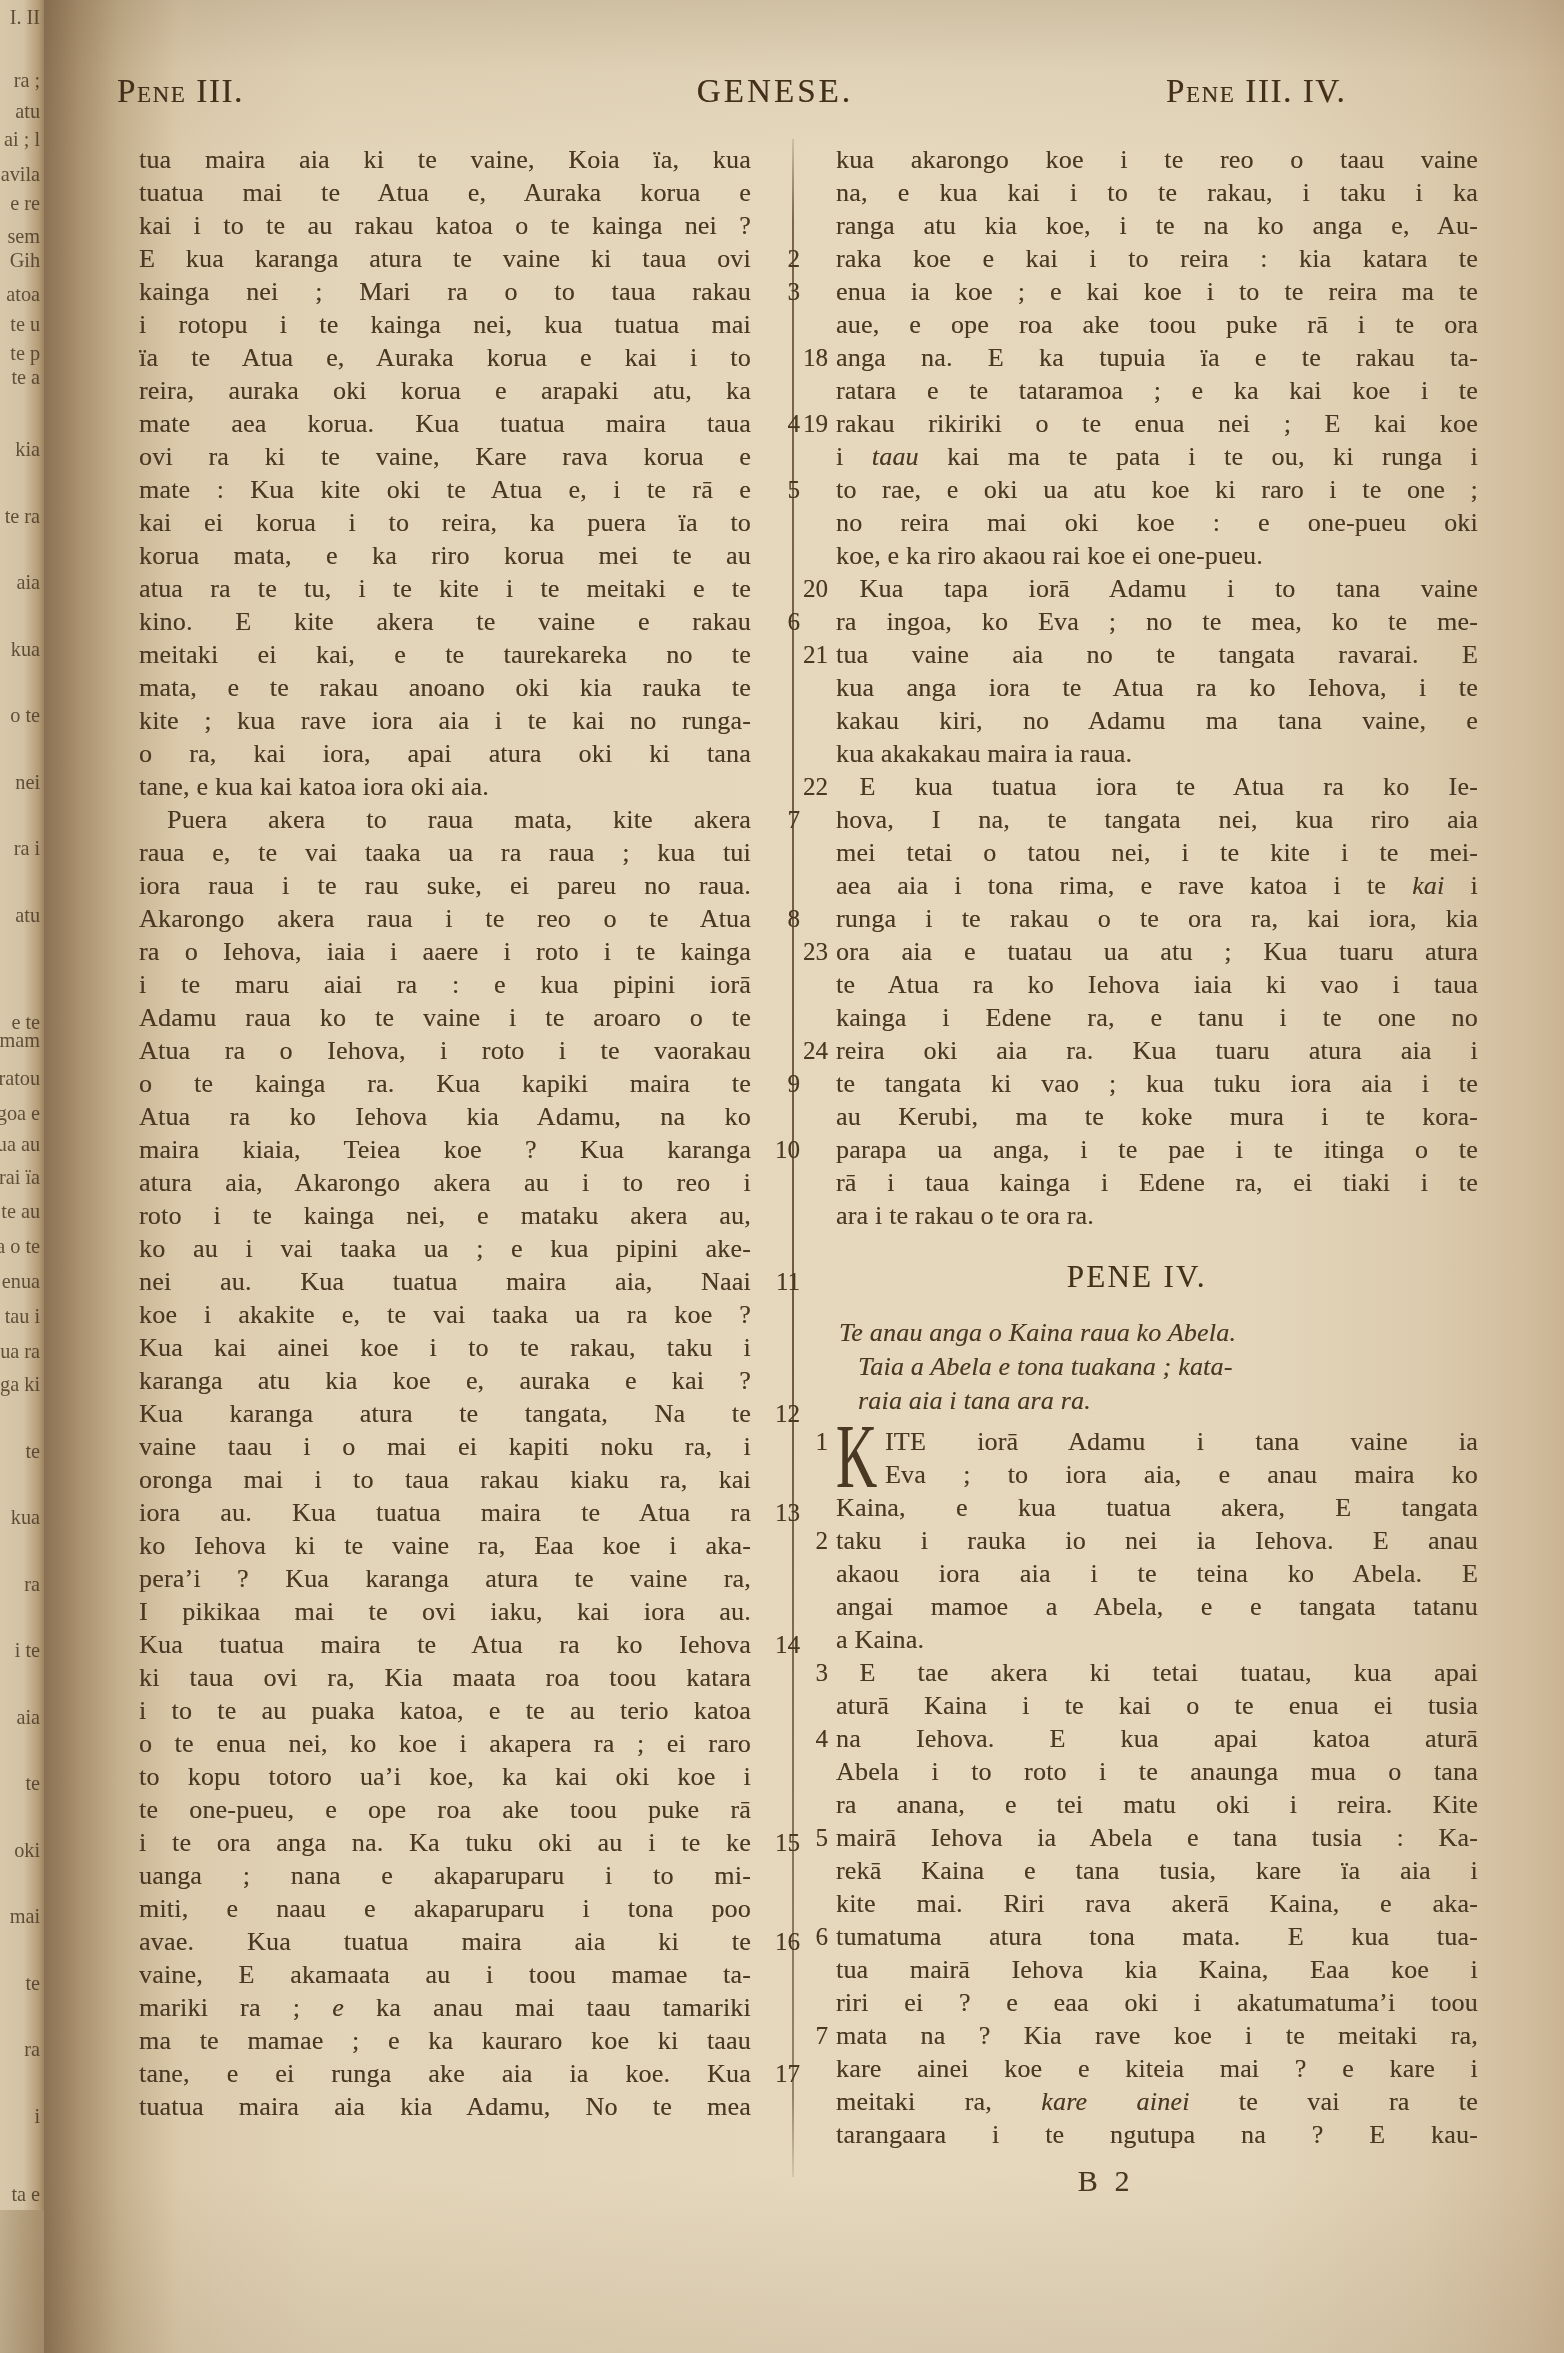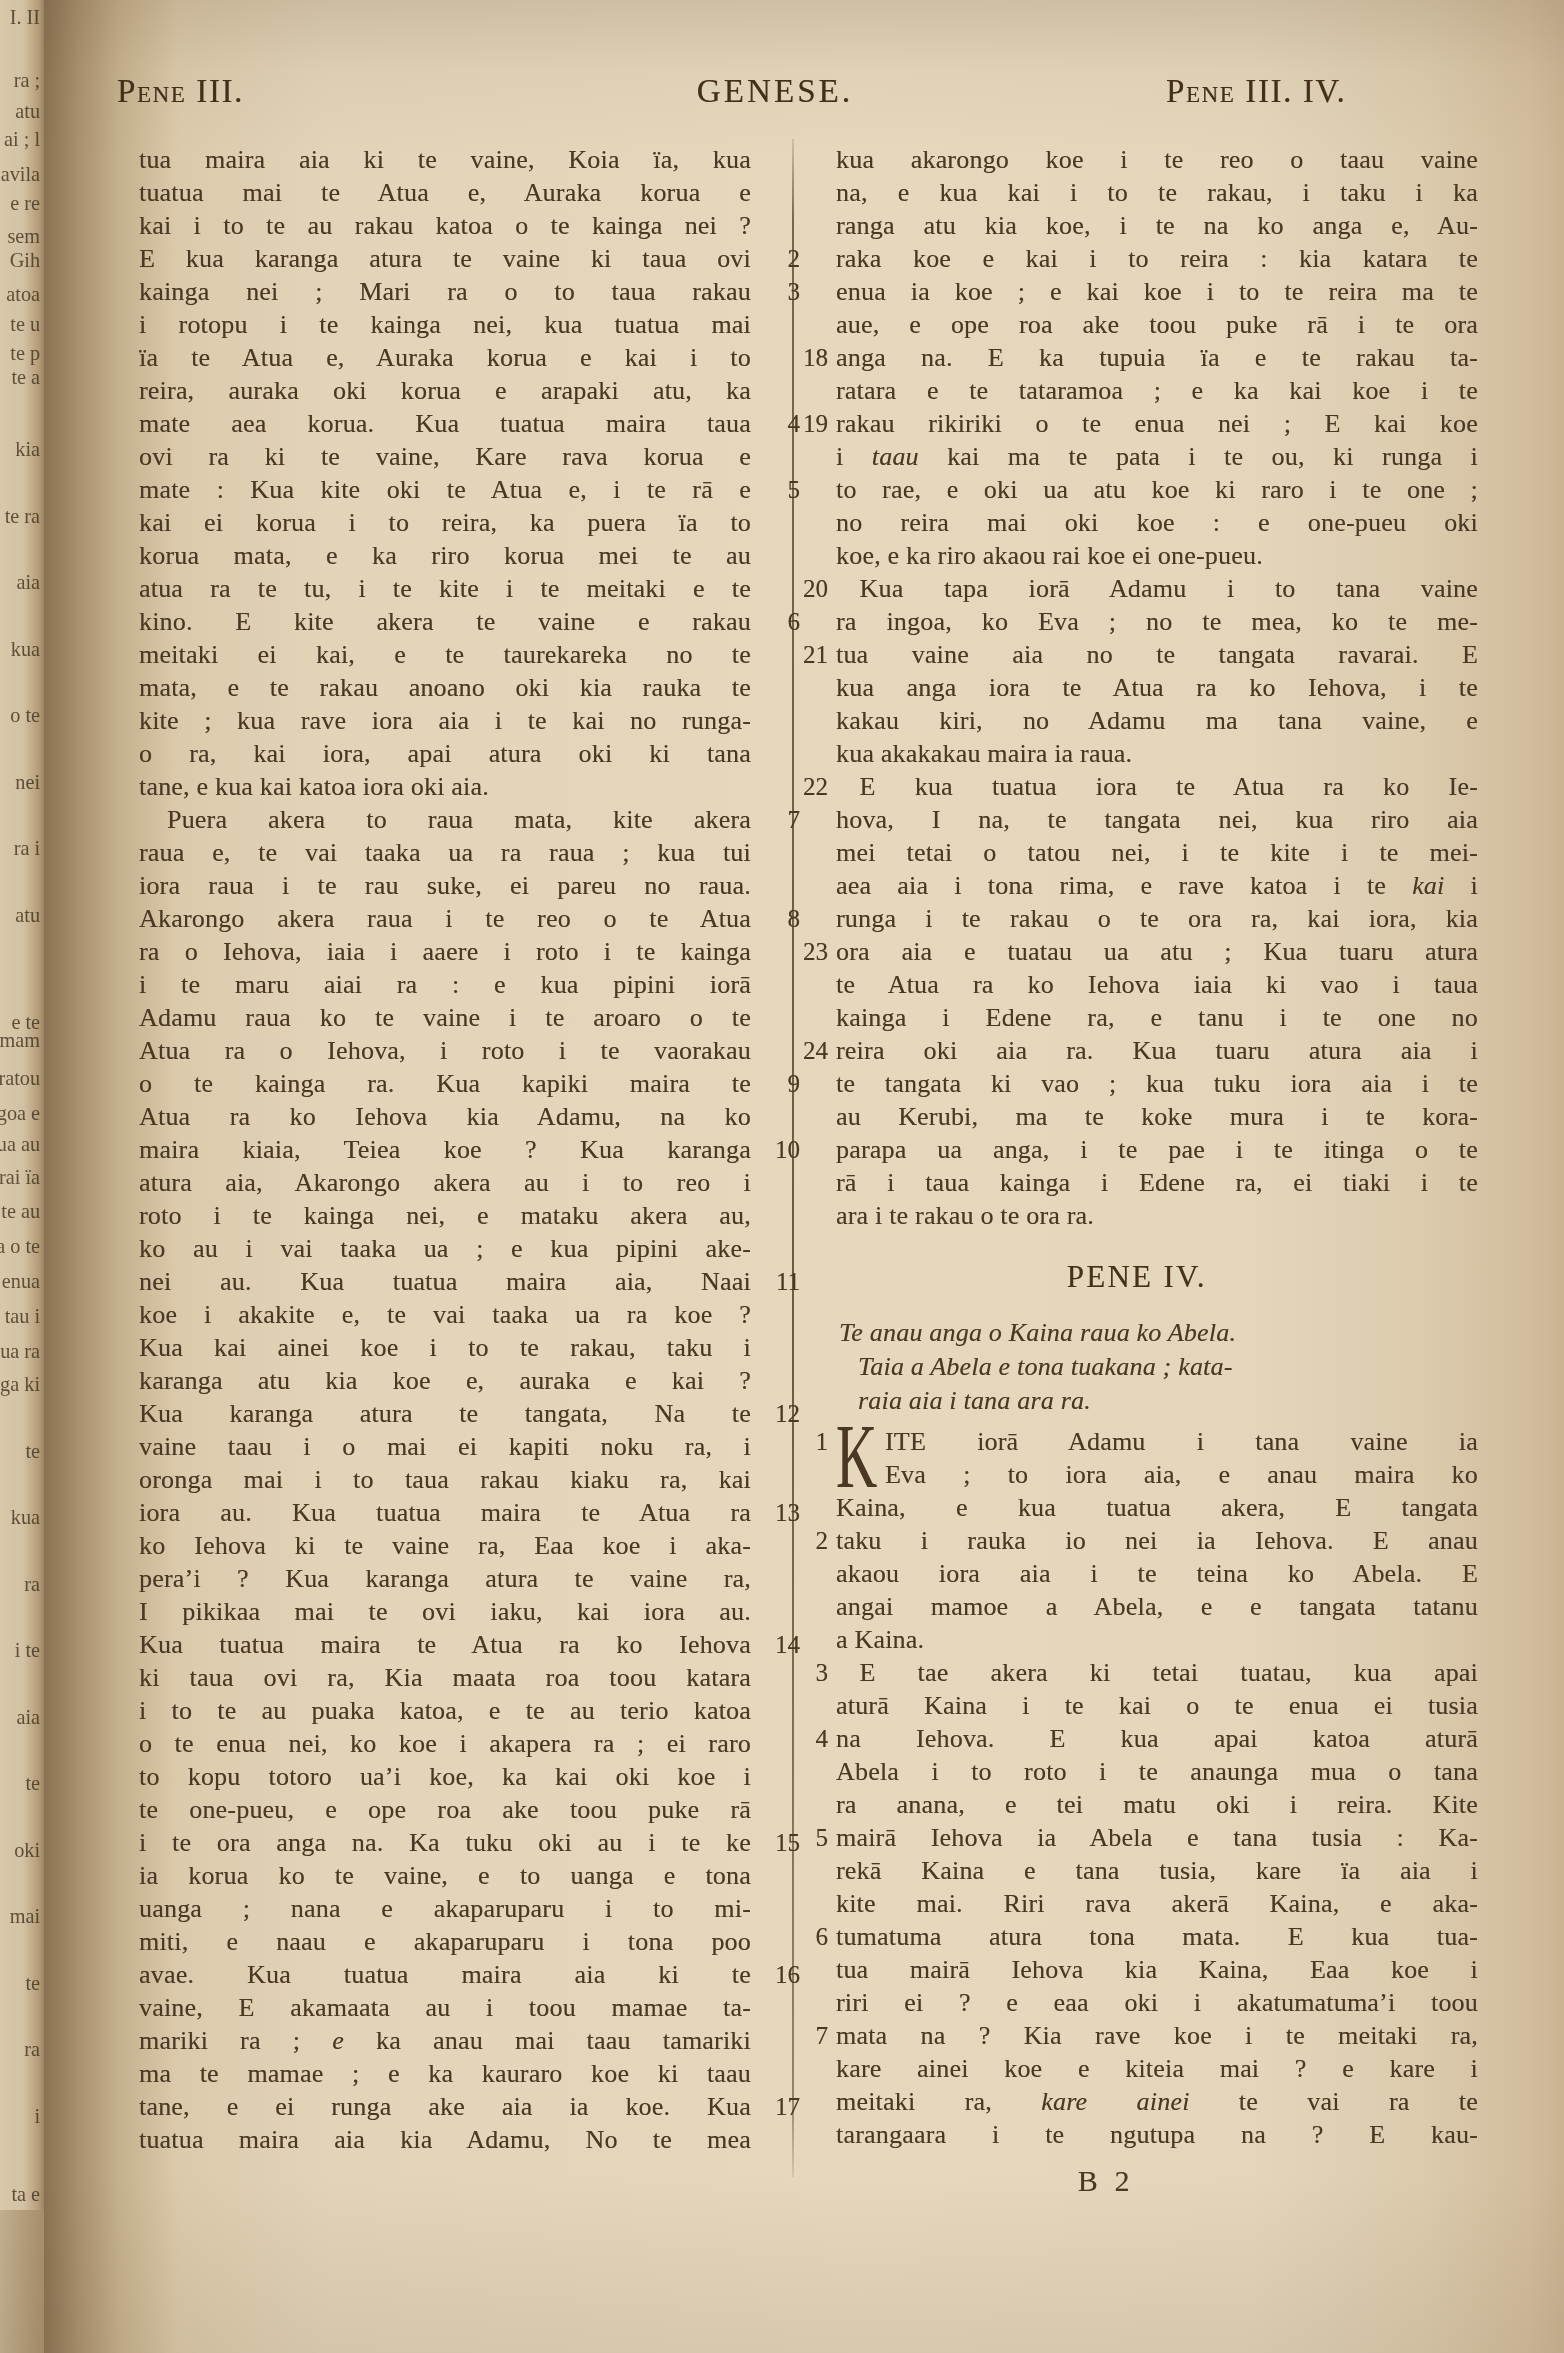--- a/index.html
+++ b/index.html
@@ -169,21 +169,20 @@
       <div class="line"><span>ko Iehova ki te vaine ra, Eaa koe i aka-</span></div>
       <div class="line"><span>pera’i ?  Kua karanga atura te vaine ra,</span></div>
       <div class="line"><span>I pikikaa mai te ovi iaku, kai iora au.</span></div>
       <div class="line"><span>Kua tuatua maira te Atua ra ko Iehova</span><span class="vn vl">14</span></div>
       <div class="line"><span>ki taua ovi ra, Kia maata roa toou katara</span></div>
       <div class="line"><span>i to te au puaka katoa, e te au terio katoa</span></div>
       <div class="line"><span>o te enua nei, ko koe i akapera ra ; ei raro</span></div>
       <div class="line"><span>to kopu totoro ua’i koe, ka kai oki koe i</span></div>
       <div class="line"><span>te one-pueu, e ope roa ake toou puke rā</span></div>
       <div class="line"><span>i te ora anga na.  Ka tuku oki au i te ke</span><span class="vn vl">15</span></div>
-      <div class="line"><span>ia korua ko te vaine, e to uanga e tona</span></div>
       <div class="line"><span>uanga ; nana e akaparuparu i to mi-</span></div>
       <div class="line"><span>miti, e naau e akaparuparu i tona poo</span></div>
       <div class="line"><span>avae.  Kua tuatua maira aia ki te</span><span class="vn vl">16</span></div>
       <div class="line"><span>vaine, E akamaata au i toou mamae ta-</span></div>
       <div class="line"><span><span>mariki ra ; </span><i>e</i><span> ka anau mai taau tamariki</span></span></div>
       <div class="line"><span>ma te mamae ; e ka kauraro koe ki taau</span></div>
       <div class="line"><span>tane, e ei runga ake aia ia koe.  Kua</span><span class="vn vl">17</span></div>
       <div class="line"><span>tuatua maira aia kia Adamu, No te mea</span></div>
     </div>
 

